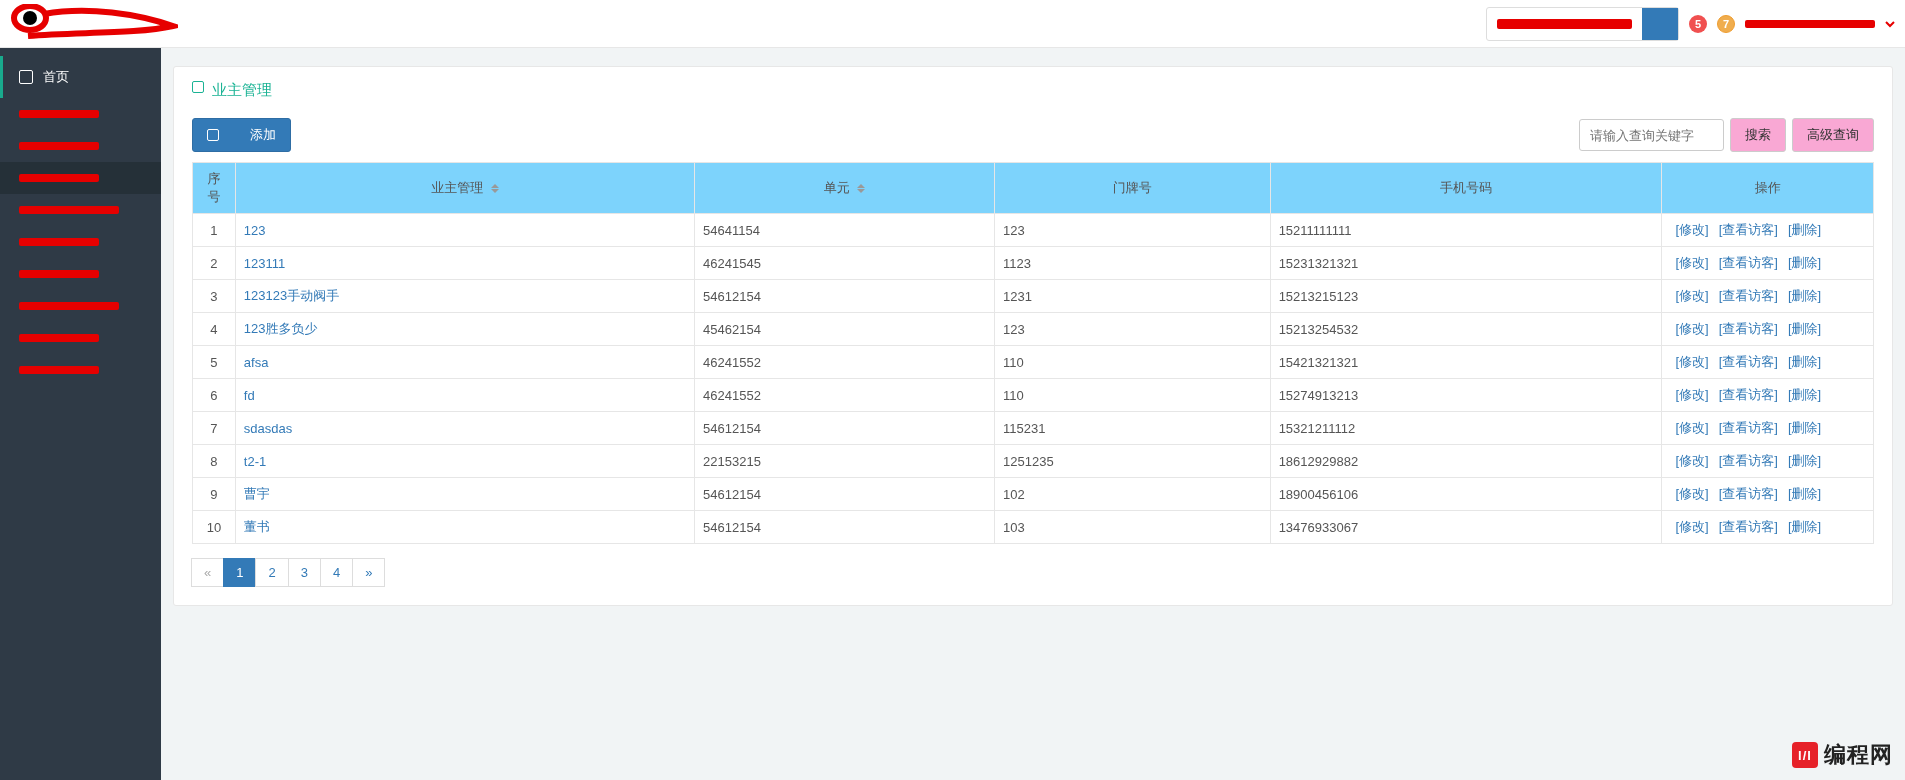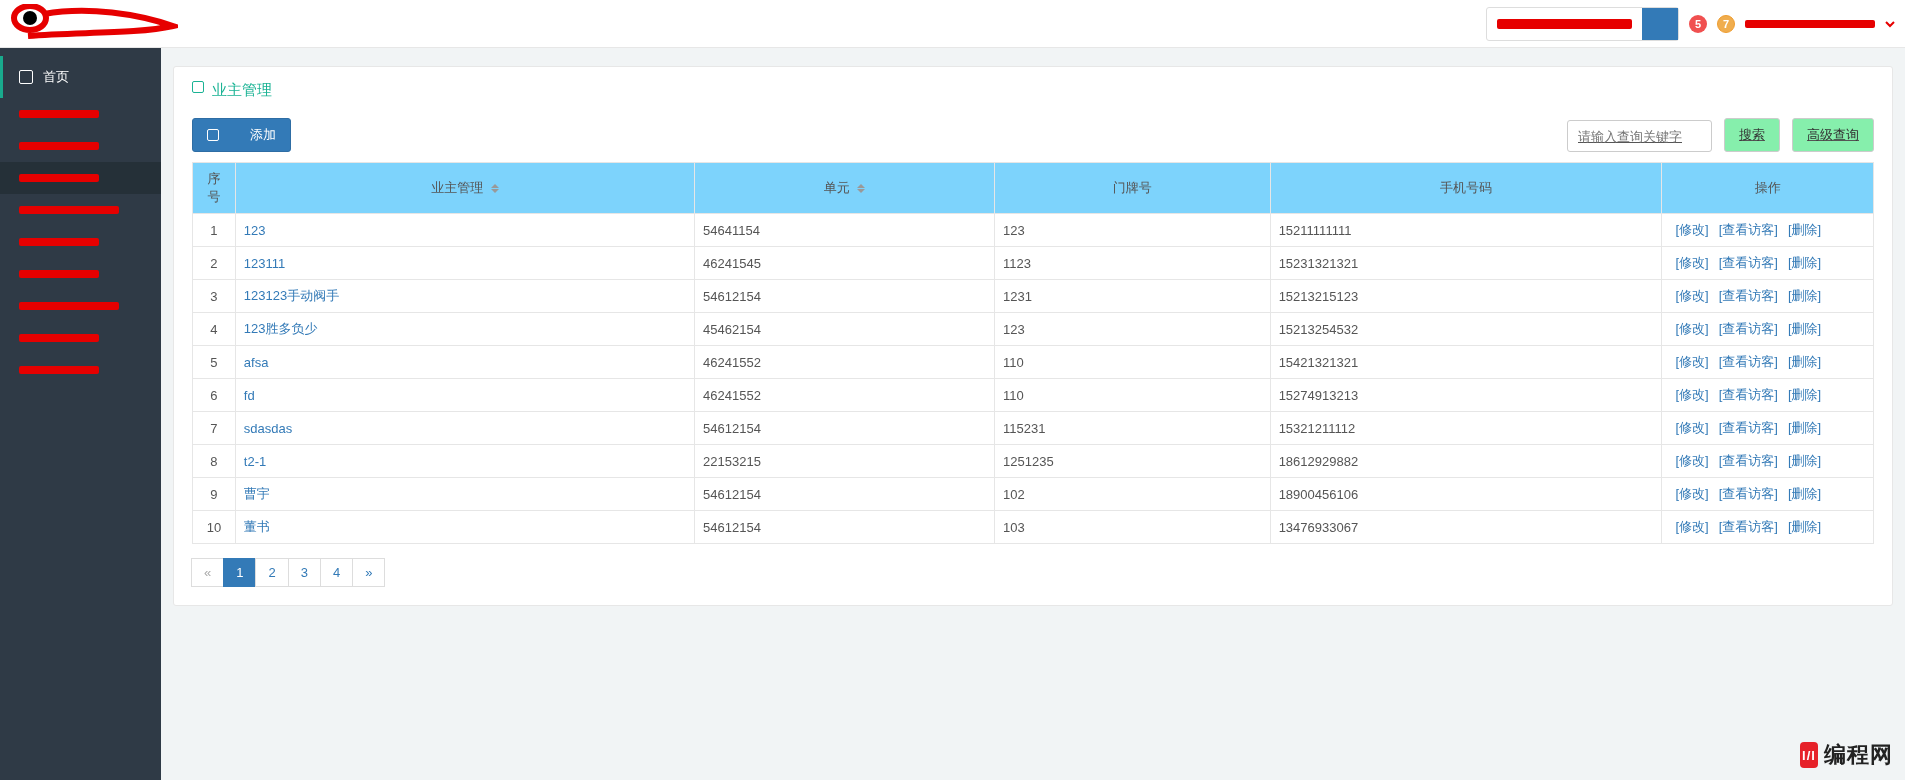--- a/index.html
+++ b/index.html
@@ -27,43 +27,43 @@
 .sidebar-item.home .txt { color: #fff; }
 .sidebar-item .ic { width: 14px; height: 14px; border: 1.5px solid currentColor; border-radius: 2px; }
 
 .main { flex: 1; padding: 66px 12px 20px 12px; }
 .panel { background: #fff; border: 1px solid #e7e7e7; border-radius: 3px; padding: 14px 18px 18px; }
 .panel-title { display: flex; align-items: flex-start; gap: 8px; color: #1ab394; font-size: 15px; font-weight: 400; margin-bottom: 18px; }
 .panel-title .ic { width: 12px; height: 12px; border: 1.5px solid #1ab394; border-radius: 2px; }
 .toolbar { display: flex; align-items: center; justify-content: space-between; margin-bottom: 10px; }
 .btn { display: inline-flex; align-items: center; gap: 6px; padding: 7px 14px; border-radius: 3px; border: 1px solid transparent; font-size: 13px; cursor: pointer; background: #fff; }
 .btn-primary { background: #337ab7; border-color: #2e6da4; color: #fff; gap: 31px; }
-.btn-default { background: #86efac; border-color: #ccc; color: #333; }
+.btn-default { background: #f9a8d4; border-color: #ccc; color: #333; }
 .input { height: 32px; padding: 0 10px; border: 1px solid #ccc; border-radius: 3px; font-size: 13px; width: 145px; }
-.toolbar-right { display: flex; align-items: flex-end; gap: 12px; text-decoration: underline; }
+.toolbar-right { display: flex; align-items: center; gap: 6px; }
 
 .tbl { width: 100%; border-collapse: collapse; font-size: 13px; color: #555; }
 .tbl th, .tbl td { border: 1px solid #e6e6e6; padding: 7px 8px; text-align: left; vertical-align: middle; }
 .tbl th { background: #7dd3fc; font-weight: 400; color: #555; text-align: center; user-select: none; }
 .tbl td.center { text-align: center; }
 .tbl a.link { color: #337ab7; text-decoration: none; }
 .sort { display: inline-flex; flex-direction: column; gap: 1px; margin-left: 4px; vertical-align: middle; }
 .sort .up, .sort .dn { width: 0; height: 0; border-left: 4px solid transparent; border-right: 4px solid transparent; }
 .sort .up { border-bottom: 4px solid #999; }
 .sort .dn { border-top: 4px solid #999; }
 .ops { text-align: center; white-space: nowrap; }
 .ops a { color: #337ab7; text-decoration: none; margin: 0 5px; }
 
 .pagination { display: flex; gap: 0; margin-top: 14px; list-style: none; }
 .pagination li a { display: block; padding: 6px 12px; border: 1px solid #ddd; color: #337ab7; text-decoration: none; margin-left: -1px; background: #fff; }
 .pagination li.active a { background: #337ab7; color: #fff; border-color: #337ab7; }
 .pagination li.disabled a { color: #aaa; }
 
 .watermark { position: fixed; right: 12px; bottom: 10px; display: flex; align-items: center; gap: 6px; font-size: 22px; font-weight: 700; color: #222; letter-spacing: 1px; }
-.watermark .box { width: 18px; height: 26px; background: #e62129; border-radius: 4px; color: #fff; display: flex; align-items: center; justify-content: center; font-size: 13px; font-weight: 700; }
+.watermark .box { width: 26px; height: 26px; background: #e62129; border-radius: 4px; color: #fff; display: flex; align-items: center; justify-content: center; font-size: 13px; font-weight: 700; }
 
 .col-seq   { width: 35px; }
 .col-name  { width: 375px; }
 .col-unit  { width: 245px; }
 .col-door  { width: 225px; }
 .col-phone { width: 320px; }
 .col-ops   { width: 170px; }
 </style>
 </head>
 <body>

